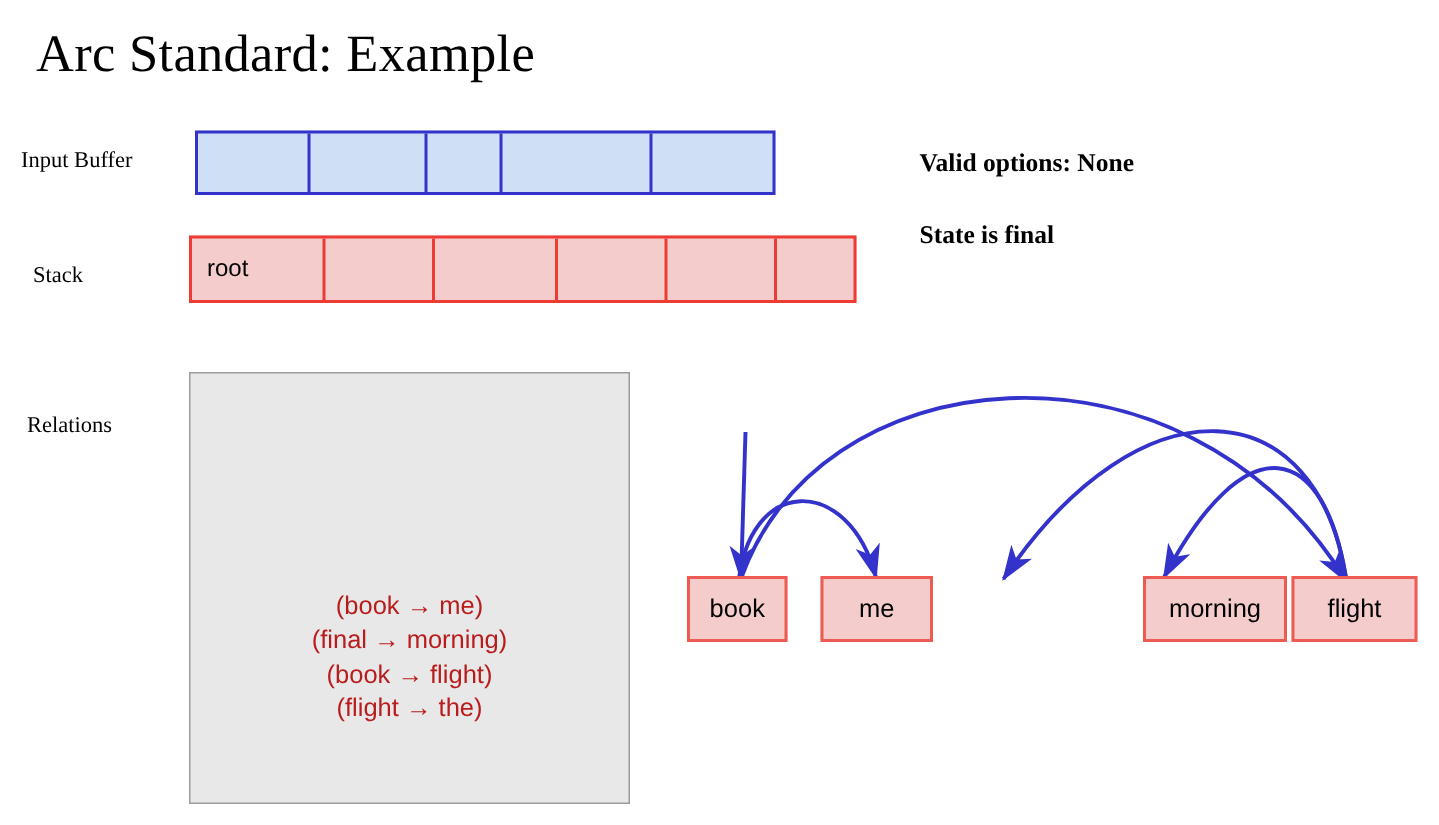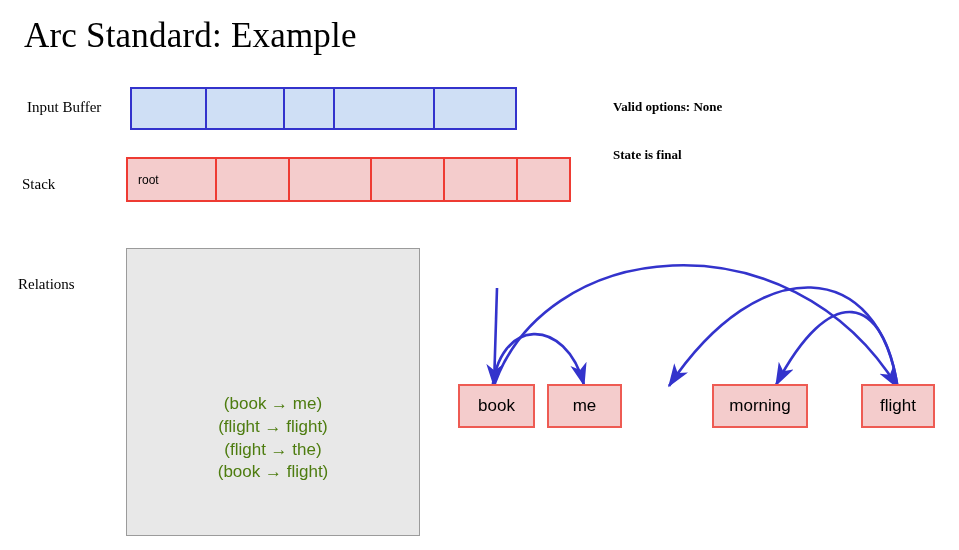--- a/index.html
+++ b/index.html
@@ -31,21 +31,21 @@
     letter-spacing: 0.2px;
     white-space: nowrap;
   }
   .row-label {
     position: absolute;
     font-size: 15px;
     font-family: "Liberation Serif", "DejaVu Serif", serif;
     white-space: nowrap;
     text-align: left;
   }
-  .lbl-buffer { left: 27px; top: 99px; }
+  .lbl-buffer { left: 14px; top: 99px; }
   .lbl-stack  { left: 22px; top: 176px; }
   .lbl-rel    { left: 18px; top: 276px; font-family: Liberation Serif, serif; }
 
   
   .buffer {
     position: absolute;
     left: 130px;
     top: 87px;
     height: 43px;
     display: flex;
@@ -78,21 +78,21 @@
     background: #f4cccc;
   }
   .stack-cell {
     border-right: 2px solid #ee3b33;
     box-sizing: border-box;
     height: 100%;
     display: flex;
     align-items: center;
     padding-left: 10px;
     font-family: "Liberation Sans", "DejaVu Sans", sans-serif;
-    font-size: 12px;
+    font-size: 16px;
     color: #000;
   }
   .stack-cell:last-child { border-right: none; }
 
   
   .relations-box {
     position: absolute;
     left: 126px;
     top: 248px;
     width: 294px;
@@ -102,30 +102,30 @@
     box-sizing: border-box;
     display: flex;
     align-items: center;
     justify-content: center;
   }
   .relations-list {
     font-family: "Liberation Sans", "DejaVu Sans", sans-serif;
     font-size: 17px;
     line-height: 1.33;
     text-align: center;
-    color: #4d7c0f;
+    color: #b91c1c;
     margin-top: 93px;
   }
 
   
   .status {
     position: absolute;
     font-family: "Liberation Serif", "DejaVu Serif", serif;
     font-weight: bold;
-    font-size: 13px;
+    font-size: 17px;
     white-space: nowrap;
   }
   .status-1 { left: 613px; top: 99px; }
   .status-2 { left: 613px; top: 147px; }
   .word-box {
     position: absolute;
     top: 384px;
     height: 44px;
     background: #f4cccc;
     border: 2px solid #ee5b53;
@@ -162,23 +162,23 @@
     <div class="stack-cell" style="width:73px"></div>
     <div class="stack-cell" style="width:82px"></div>
     <div class="stack-cell" style="width:73px"></div>
     <div class="stack-cell" style="width:73px"></div>
     <div class="stack-cell" style="width:51px"></div>
   </div>
 
   <div class="relations-box">
     <div class="relations-list">
       <div>(book → me)</div>
-      <div>(flight → flight)</div>
+      <div>(final → morning)</div>
+      <div>(book → flight)</div>
       <div>(flight → the)</div>
-      <div>(book → flight)</div>
     </div>
   </div>
 
   <div class="status status-1">Valid options: None</div>
   <div class="status status-2">State is final</div>
 
   <svg id="arc-svg" style="position:absolute; left:0; top:0; width:959px; height:550px; overflow:visible;" viewBox="0 0 959 550">
     <defs>
       <marker id="ah" markerWidth="10" markerHeight="10" refX="8.4" refY="3.2" orient="auto" markerUnits="strokeWidth">
         <path d="M0,0 L9,3.2 L0,6.4 L2.4,3.2 z" fill="#3333cc"></path>
@@ -191,18 +191,18 @@
       <path d="M492,392 C498,316 566,316 584,385" marker-end="url(#ah)"></path>
 
       <path d="M492,392 C540,236 790,212 898,388" marker-end="url(#ah)"></path>
 
       <path d="M898,390 C880,258 760,250 669,386" marker-end="url(#ah)"></path>
 
       <path d="M898,390 C884,292 830,282 776,385" marker-end="url(#ah)"></path>
     </g>
   </svg>
 
-  <div class="word-box" style="left:458px; width:77px;">book</div>
+  <div class="word-box" style="left:458px; width:67px;">book</div>
   <div class="word-box" style="left:547px; width:75px;text-align:right;">me</div>
-  <div class="word-box" style="left:712px; width:96px;">morning</div>
-  <div class="word-box" style="left:861px; width:74px;">flight</div>
+  <div class="word-box" style="left:762px; width:96px;">morning</div>
+  <div class="word-box" style="left:861px; width:84px;">flight</div>
 
 </div>
 
 </body></html>

